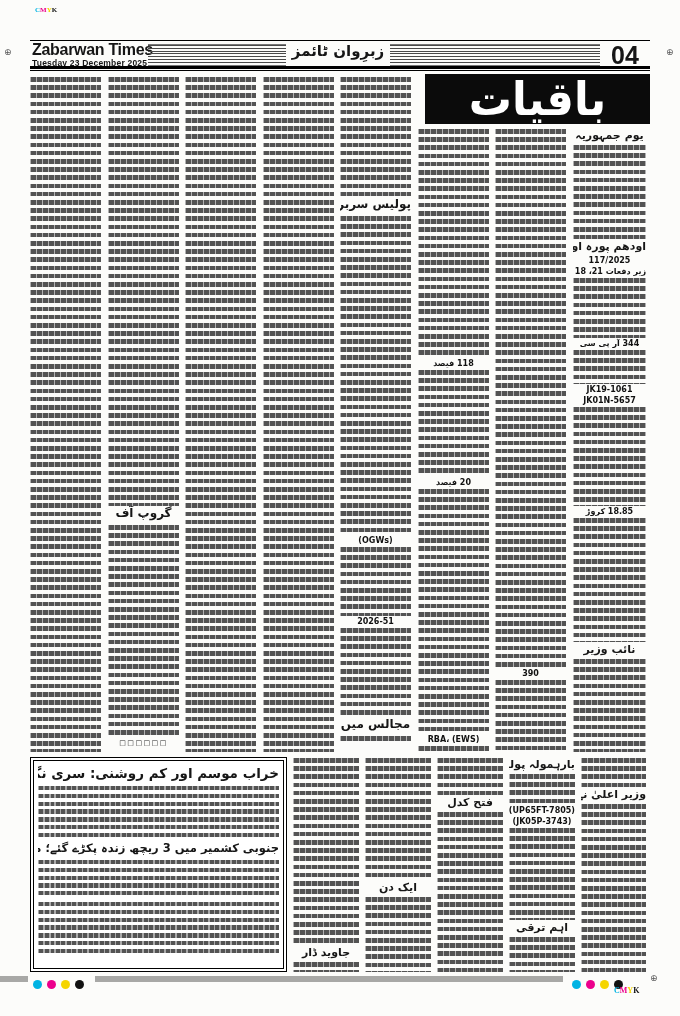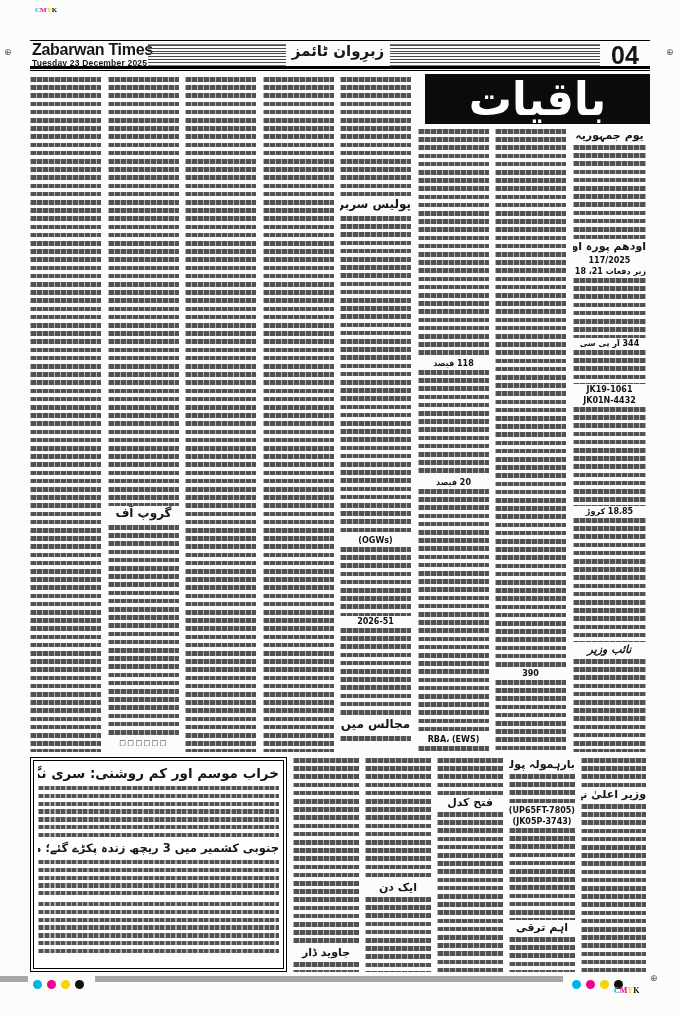--- a/index.html
+++ b/index.html
@@ -121,25 +121,25 @@
 <div class="col" style="left:573px;top:128px;width:73px;height:624px;">
   <div class="hu sm" style="height:16px;">یوم جمہوریہ</div>
   <div class="ft" style="height:95px;"></div>
   <div class="hu sm" style="height:16px;">اودھم پورہ اور</div>
   <div class="snip">117/2025</div>
   <div class="snip">زیر دفعات 21، 18 اور 122</div>
   <div class="ft" style="height:62px;"></div>
   <div class="snip">344 آر پی سی</div>
   <div class="ft" style="height:35px;"></div>
   <div class="snip">JK19-1061</div>
-  <div class="snip">JK01N-4432</div>
+  <div class="snip">JK01N-5657</div>
   <div class="ft" style="height:100px;"></div>
   <div class="snip">18.85 کروڑ</div>
   <div class="ft" style="height:126px;"></div>
-  <div class="hu sm" style="height:16px;font-style:italic;">نائب وزیر</div>
+  <div class="hu sm" style="height:16px;">نائب وزیر</div>
   <div class="ft" style="height:94px;"></div>
 </div>
 
 <div class="abs news-box" style="left:30px;top:757px;width:257px;height:215px;">
   <div class="box-h1">خراب موسم اور کم روشنی: سری نگر ایئرپورٹ پر 2 پروازیں منسوخ</div>
   <div class="ftp" style="height:52px;margin:3px 0;"></div>
   <div class="box-h2">جنوبی کشمیر میں 3 ریچھ زندہ پکڑے گئے؛ محفوظ طریقے سے قدرتی مسکن میں چھوڑ دیے گئے</div>
   <div class="ftp" style="height:36px;margin:3px 0;"></div>
   <div class="ftp" style="height:52px;margin-top:3px;"></div>
 </div>

